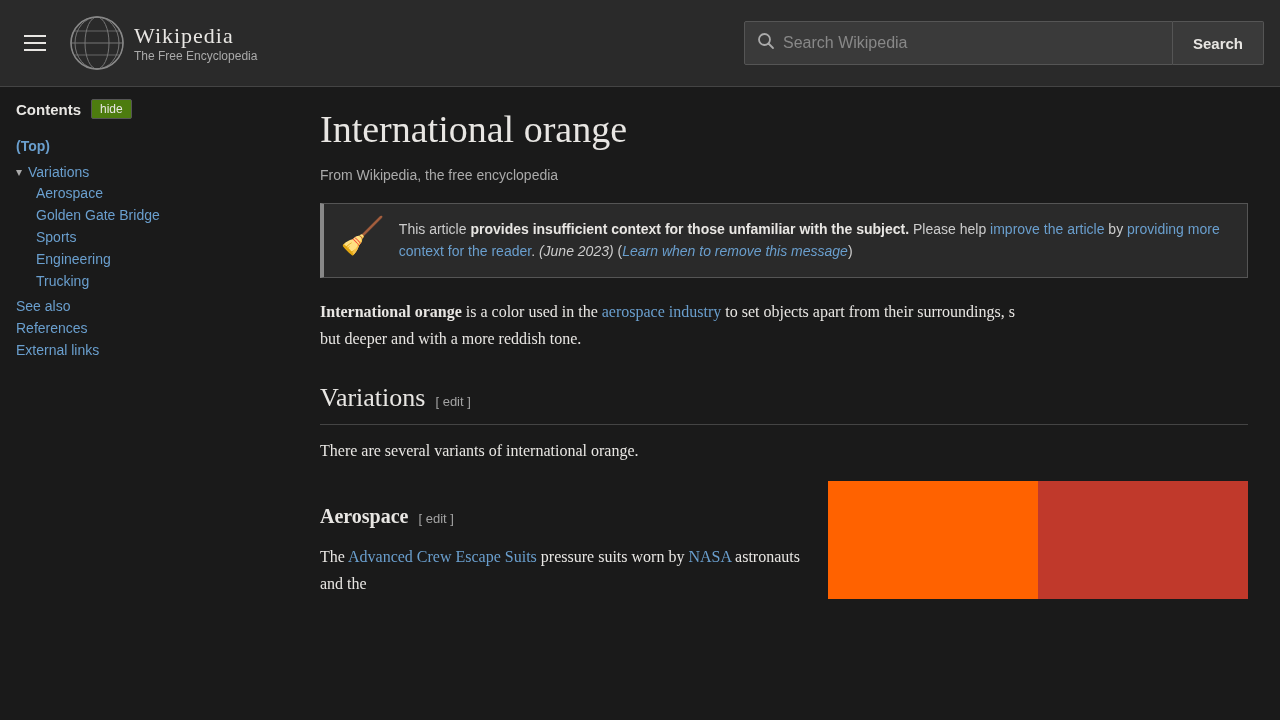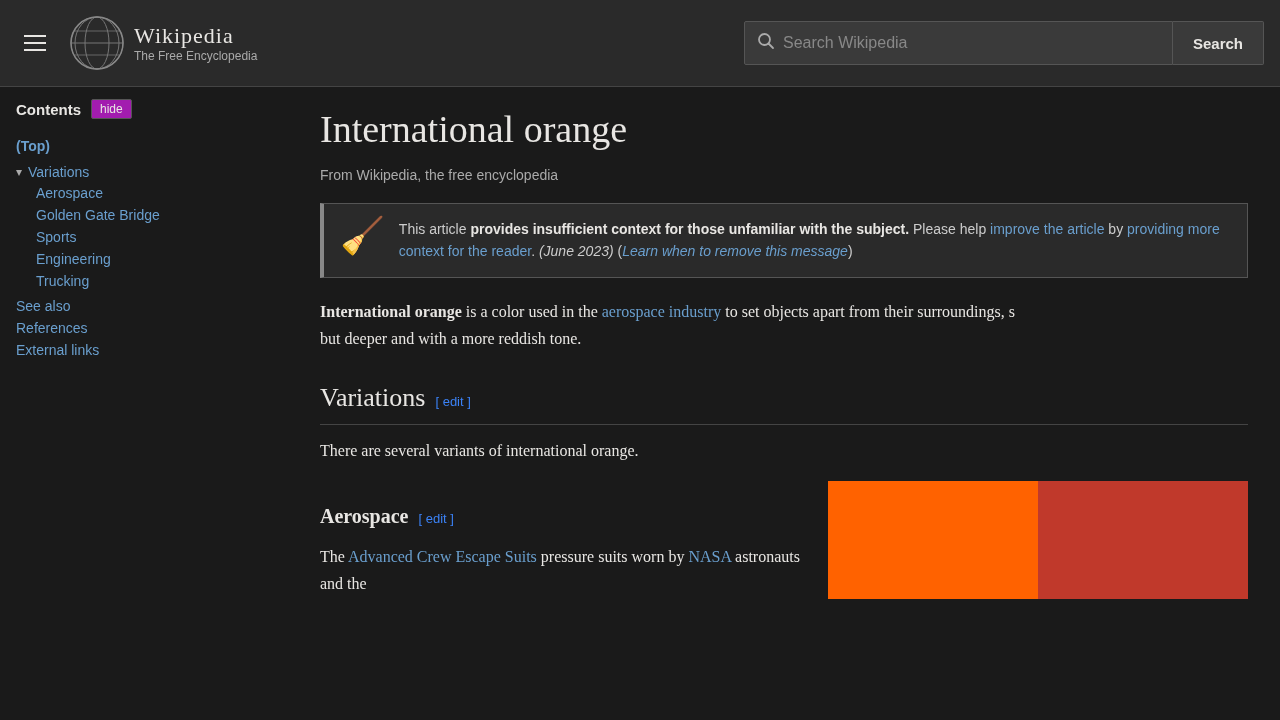--- a/index.html
+++ b/index.html
@@ -143,21 +143,21 @@
       gap: 10px;
       margin-bottom: 12px;
     }
     #contents-title {
       font-size: 15px;
       font-weight: bold;
       color: #e8e6e3;
       font-family: sans-serif;
     }
     #hide-btn {
-      background: #a21caf;
+      background: #4d7c0f;
       border: 1px solid #555;
       color: #e8e6e3;
       cursor: pointer;
       font-size: 12px;
       padding: 2px 8px;
       border-radius: 2px;
       font-family: sans-serif;
     }
 
     #toc {
@@ -308,21 +308,21 @@
       padding-bottom: 4px;
       margin: 24px 0 12px 0;
       display: flex;
       align-items: baseline;
       gap: 10px;
     }
     .edit-link {
       font-size: 13px;
       font-family: sans-serif;
       font-weight: normal;
-      color: #3b82f6;
+      color: #a3a3a3;
       cursor: pointer;
     }
 
     .sub-section-heading {
       font-size: 20px;
       font-weight: bold;
       font-family: 'Linux Libertine', 'Georgia', serif;
       color: #e8e6e3;
       margin: 18px 0 10px 0;
       display: flex;

